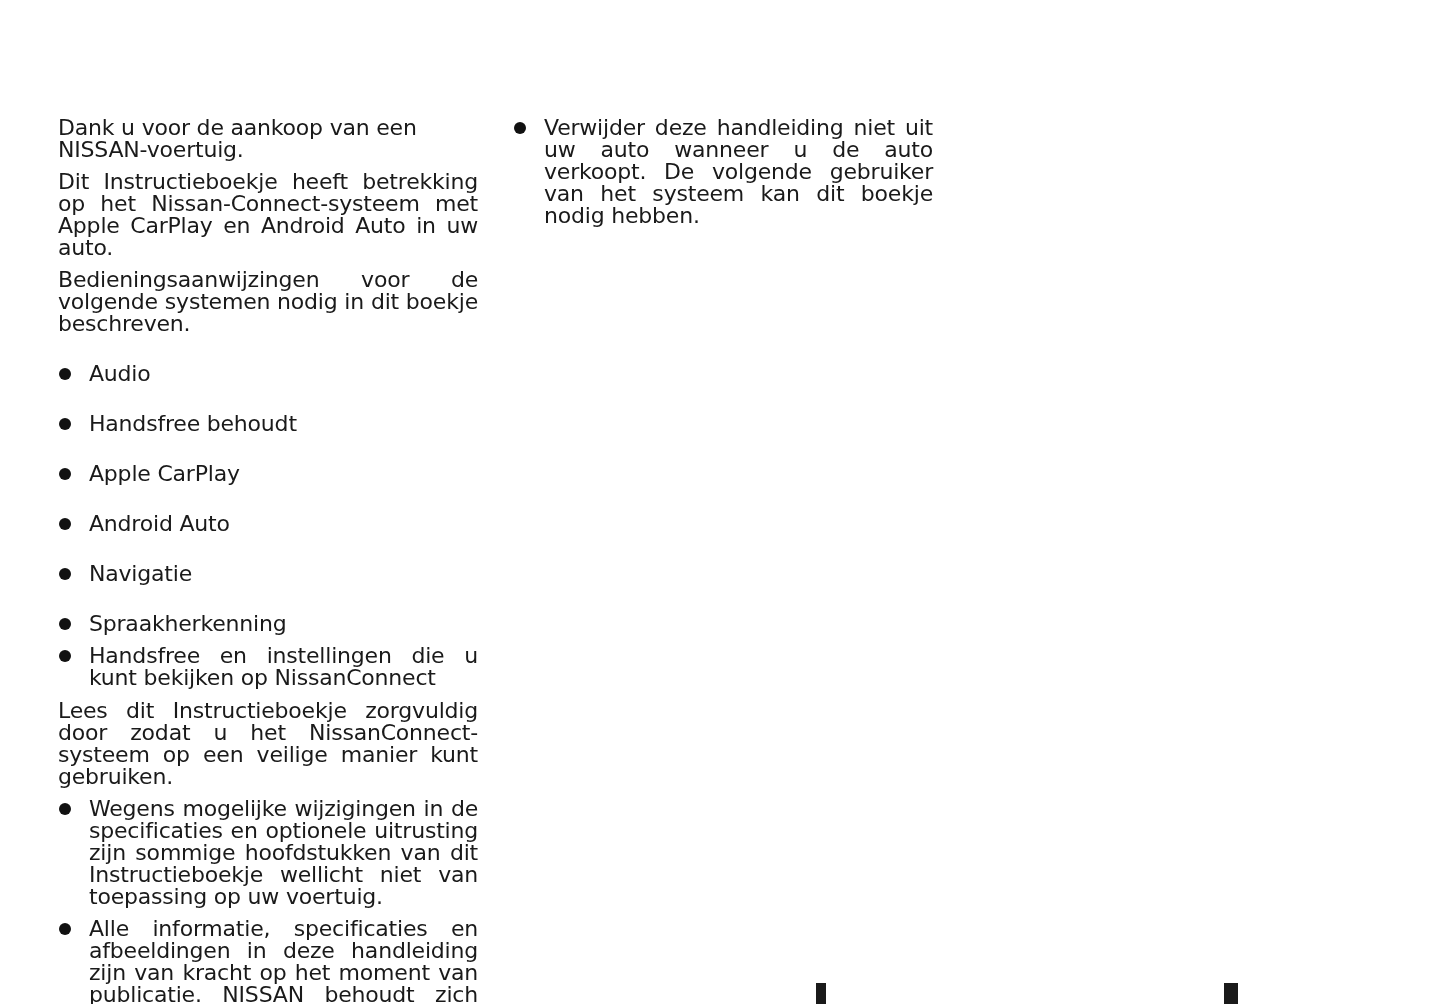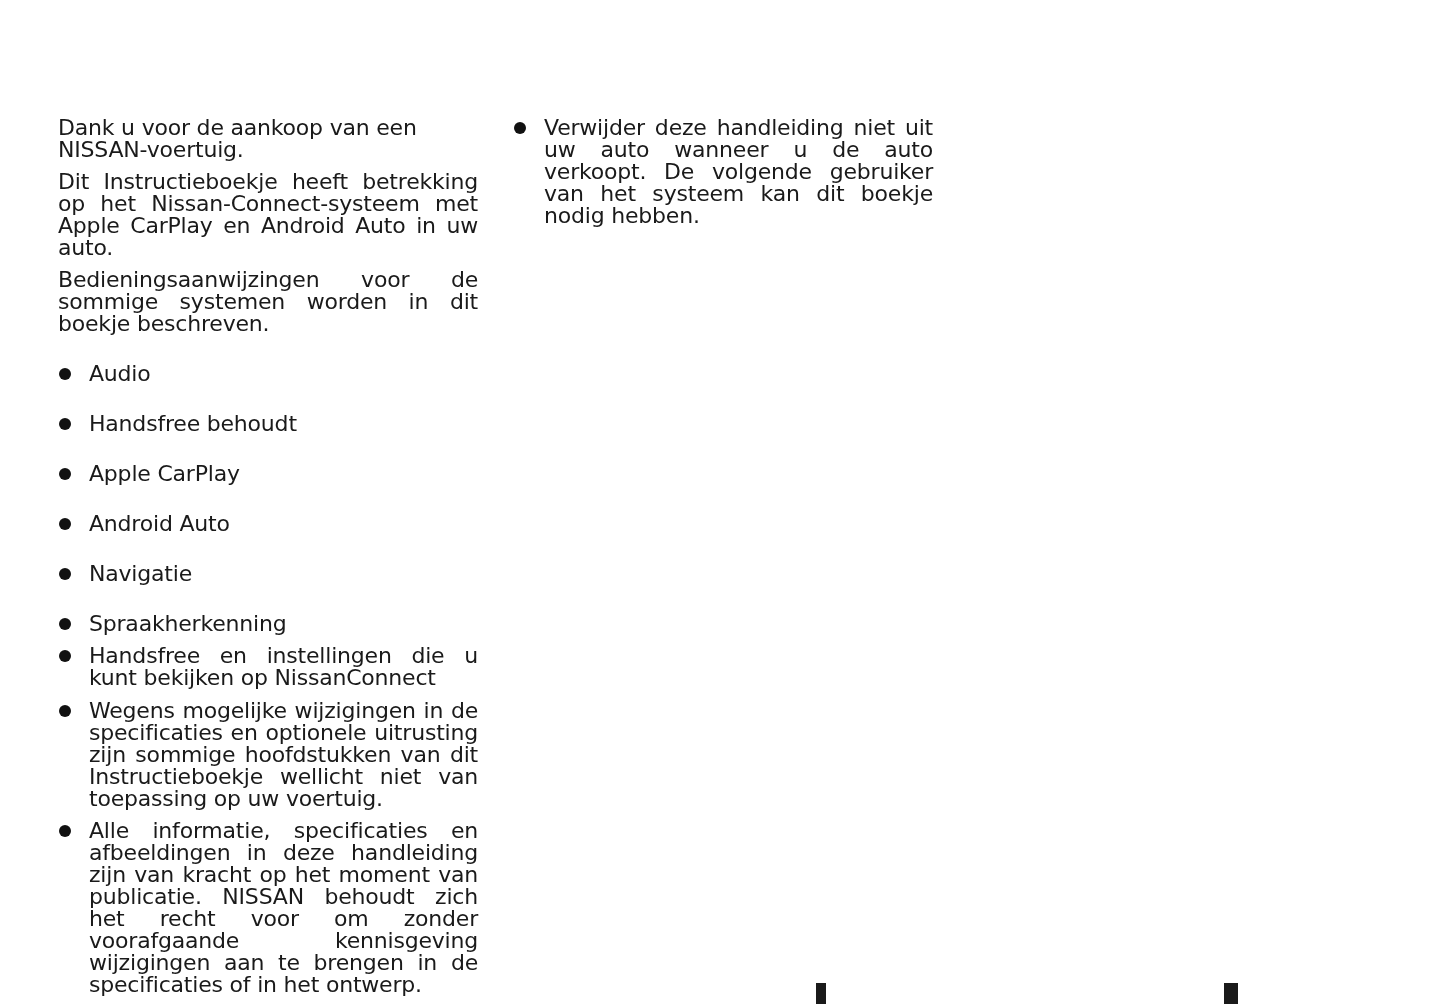--- a/index.html
+++ b/index.html
@@ -15,30 +15,31 @@
   .bullets li.short { text-align:left;margin-top:28px; }
   .dot { position:absolute; left:1px; top:5px; width:12px; height:12px; border-radius:50%; background:#111; }
   .mark { position:absolute; top:983px; height:21px; background:#1a1a1a; }
 </style>
 </head>
 <body>
 
 <div class="col col-left">
   <p class="para single">Dank u voor de aankoop van een NISSAN-voertuig.</p>
   <p class="para">Dit Instructieboekje heeft betrekking op het Nissan-Connect-systeem met Apple CarPlay en Android Auto in uw auto.</p>
-  <p class="para">Bedieningsaanwijzingen voor de sommige systemen worden in dit boekje beschreven.</p>
+  <p class="para">Bedieningsaanwijzingen voor de volgende systemen nodig in dit boekje beschreven.</p>
   <ul class="bullets">
     <li class="short"><span class="dot"></span><span>Audio</span></li>
     <li class="short"><span class="dot"></span><span>Handsfree behoudt</span></li>
     <li class="short"><span class="dot"></span><span>Apple CarPlay</span></li>
     <li class="short"><span class="dot"></span><span>Android Auto</span></li>
     <li class="short"><span class="dot"></span><span>Navigatie</span></li>
     <li class="short"><span class="dot"></span><span>Spraakherkenning</span></li>
     <li><span class="dot"></span><span>Handsfree en instellingen die u kunt bekijken op NissanConnect</span></li>
   </ul>
+  <p class="para">Lees dit Instructieboekje zorgvuldig door zodat u het NissanConnect-systeem op een veilige manier kunt gebruiken.</p>
   <ul class="bullets">
     <li><span class="dot"></span><span>Wegens mogelijke wijzigingen in de specificaties en optionele uitrusting zijn sommige hoofdstukken van dit Instructieboekje wellicht niet van toepassing op uw voertuig.</span></li>
     <li><span class="dot"></span><span>Alle informatie, specificaties en afbeeldingen in deze handleiding zijn van kracht op het moment van publicatie. NISSAN behoudt zich het recht voor om zonder voorafgaande kennisgeving wijzigingen aan te brengen in de specificaties of in het ontwerp.</span></li>
   </ul>
 </div>
 
 <div class="col col-right">
   <ul class="bullets">
     <li><span class="dot"></span><span>Verwijder deze handleiding niet uit uw auto wanneer u de auto verkoopt. De volgende gebruiker van het systeem kan dit boekje nodig hebben.</span></li>
   </ul>

